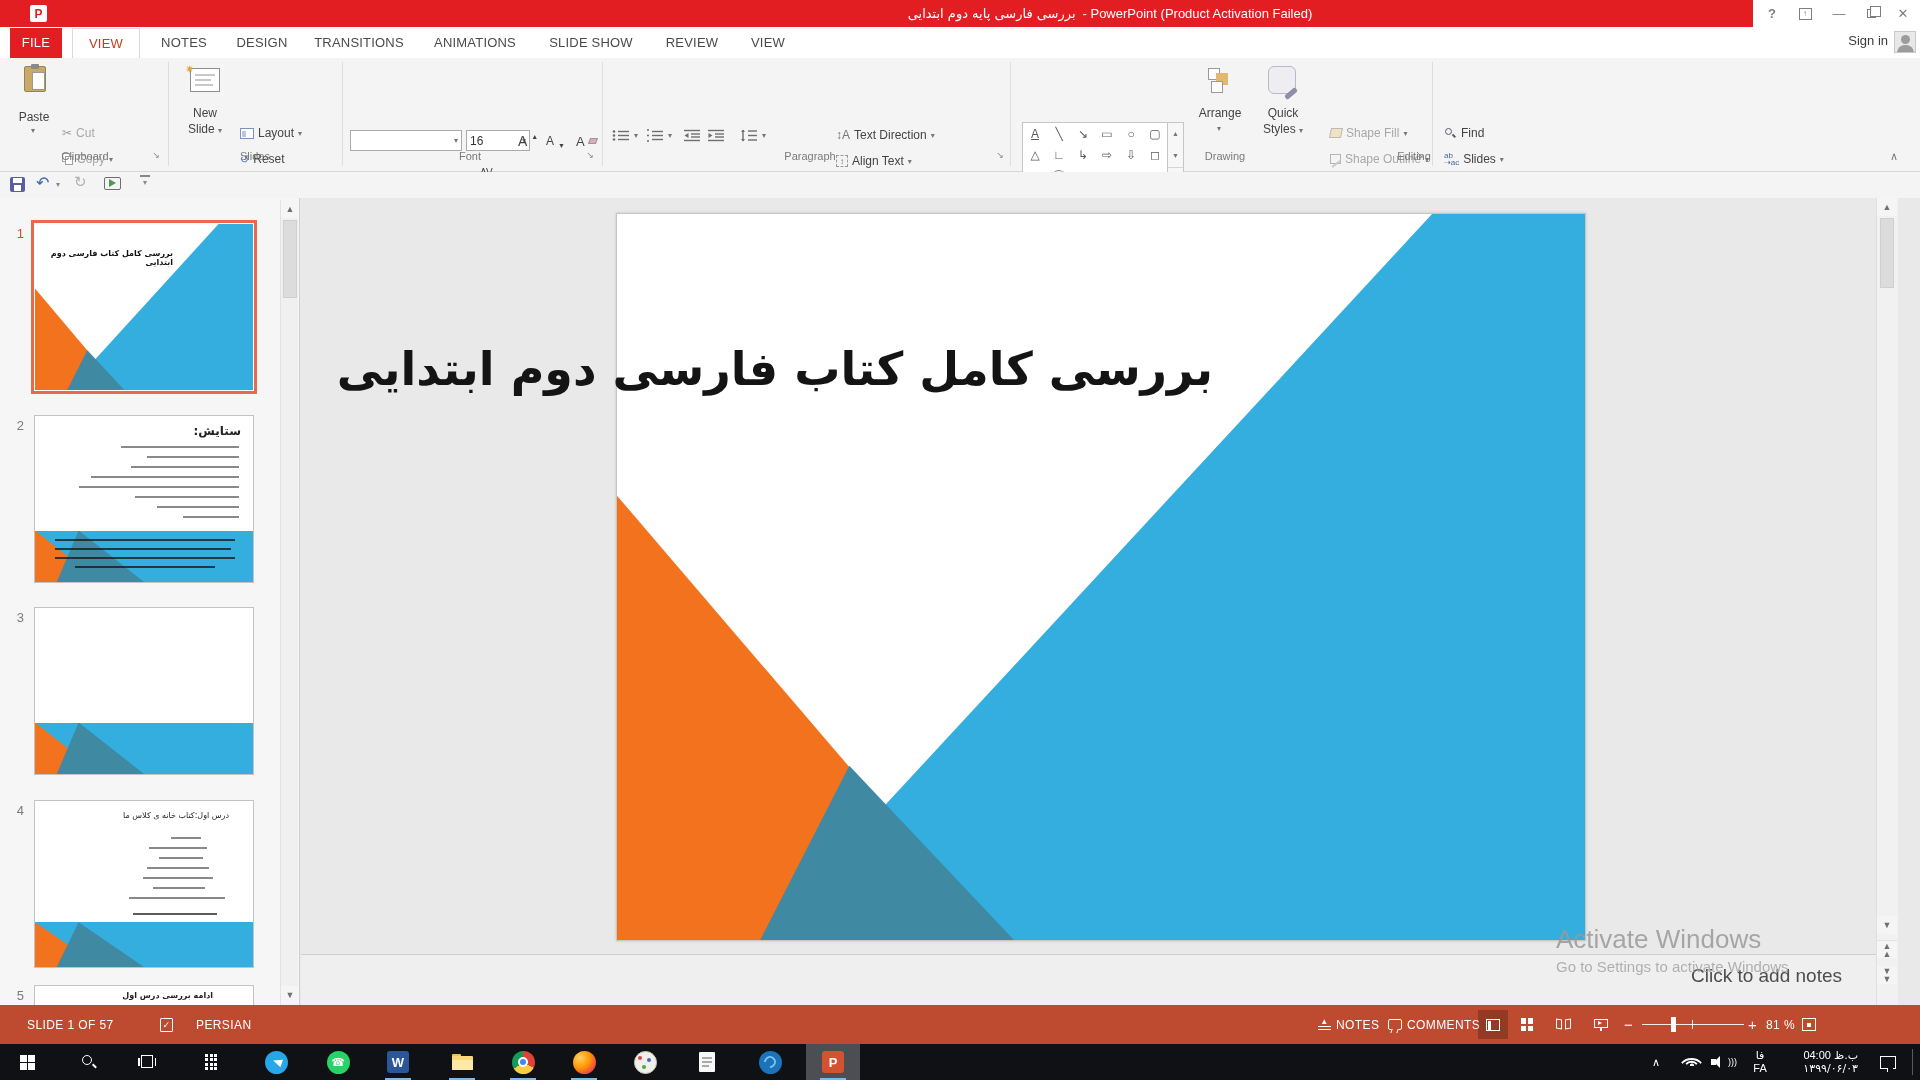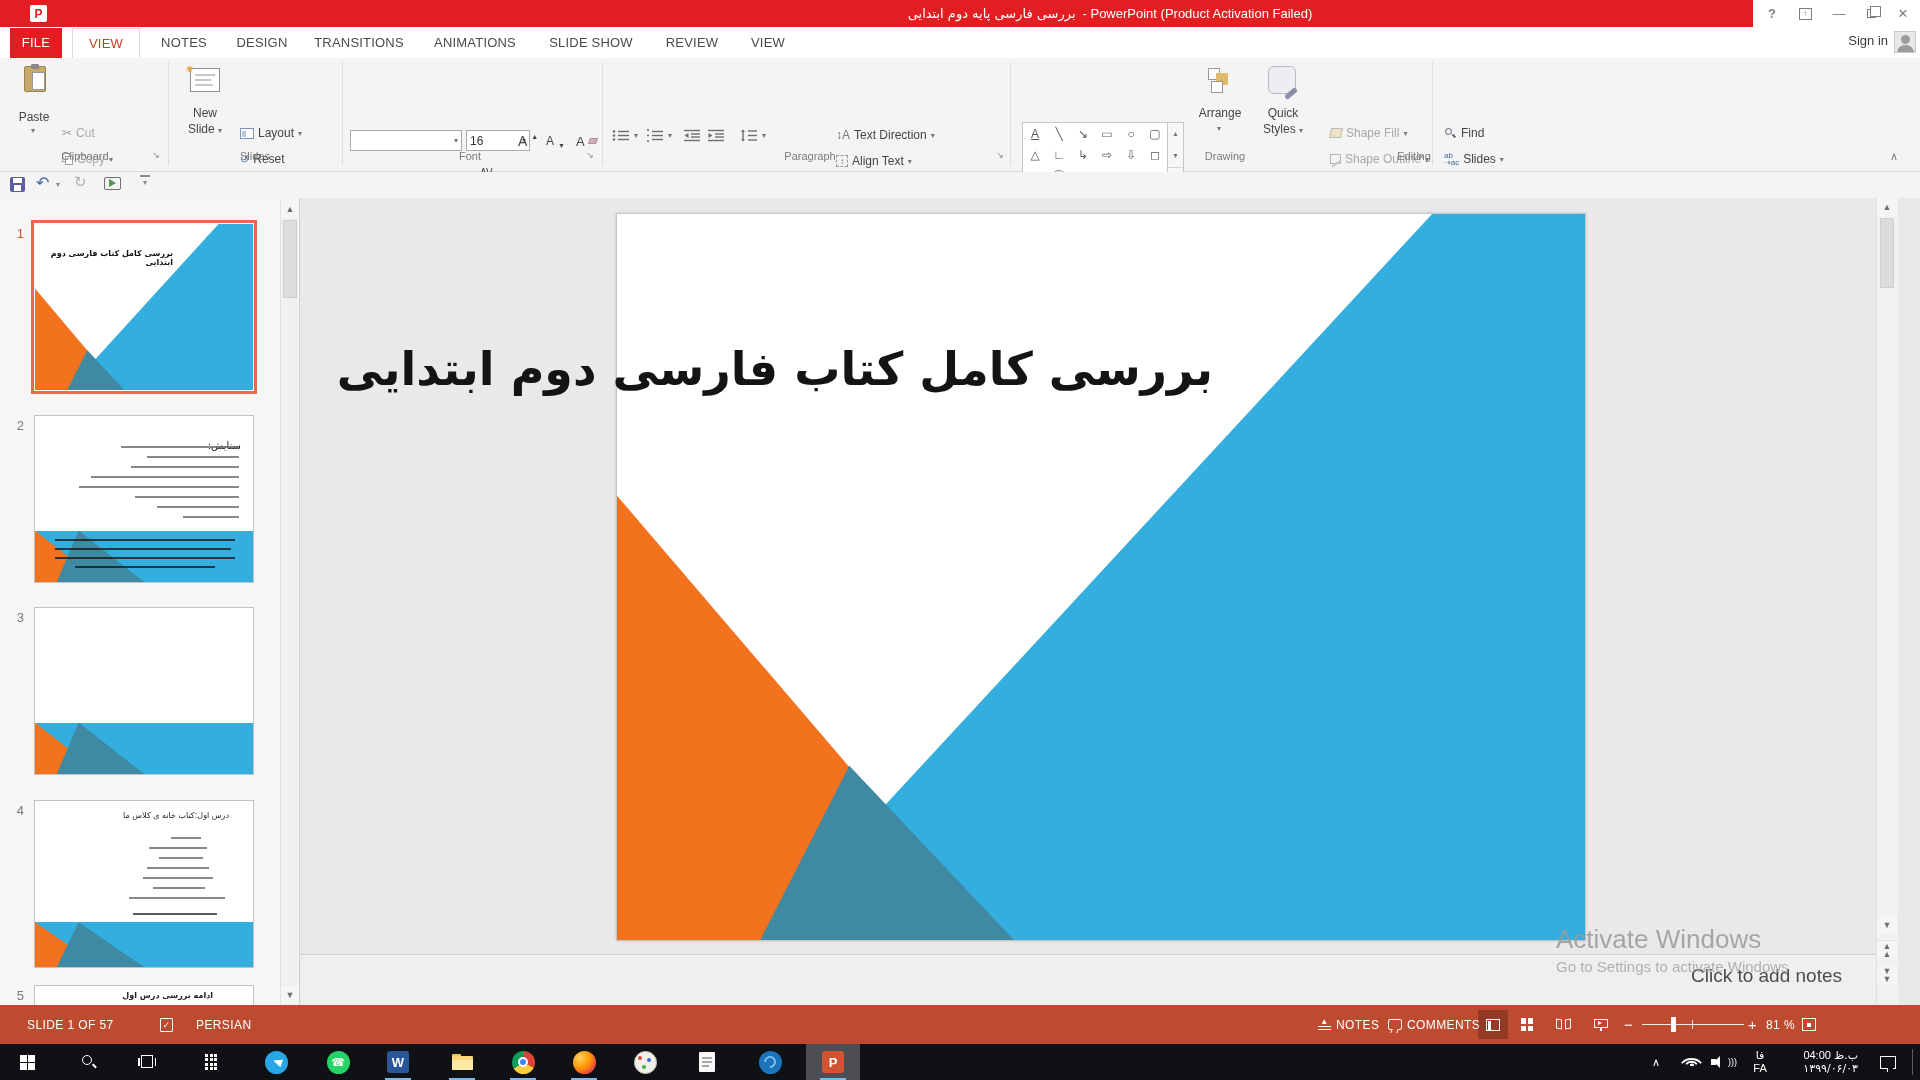--- a/index.html
+++ b/index.html
@@ -448,21 +448,21 @@
     <div class="thumb-num" style="top:28px;color:#C75433">1</div>
     <div class="thumb sel" style="top:25px">
       <div class="tri-blue"></div>
       <div class="tri-orange"></div>
       <div class="tri-teal"></div>
       <div class="fa" dir="rtl" style="position:absolute;left:4px;top:25px;width:134px;font-size:8px;font-weight:bold;color:#111;text-align:right">بررسی کامل کتاب فارسی دوم ابتدایی</div>
     </div>
 
     <div class="thumb-num" style="top:220px">2</div>
     <div class="thumb" style="top:217px">
-      <div class="fa" dir="rtl" style="position:absolute;right:12px;top:24px;font-size:10px;font-weight:normal;color:#222">ستایش:</div>
+      <div class="fa" dir="rtl" style="position:absolute;right:12px;top:8px;font-size:12px;font-weight:bold;color:#222">ستایش:</div>
       <i class="ln" style="right:14px;top:30px;width:118px"></i>
       <i class="ln" style="right:14px;top:40px;width:92px"></i>
       <i class="ln" style="right:14px;top:50px;width:108px"></i>
       <i class="ln" style="right:14px;top:60px;width:148px"></i>
       <i class="ln" style="right:14px;top:70px;width:160px"></i>
       <i class="ln" style="right:14px;top:80px;width:104px"></i>
       <i class="ln" style="right:14px;top:90px;width:82px"></i>
       <i class="ln" style="right:14px;top:100px;width:56px"></i>
       <div class="mini-band">
         <div class="band-orange"></div>

